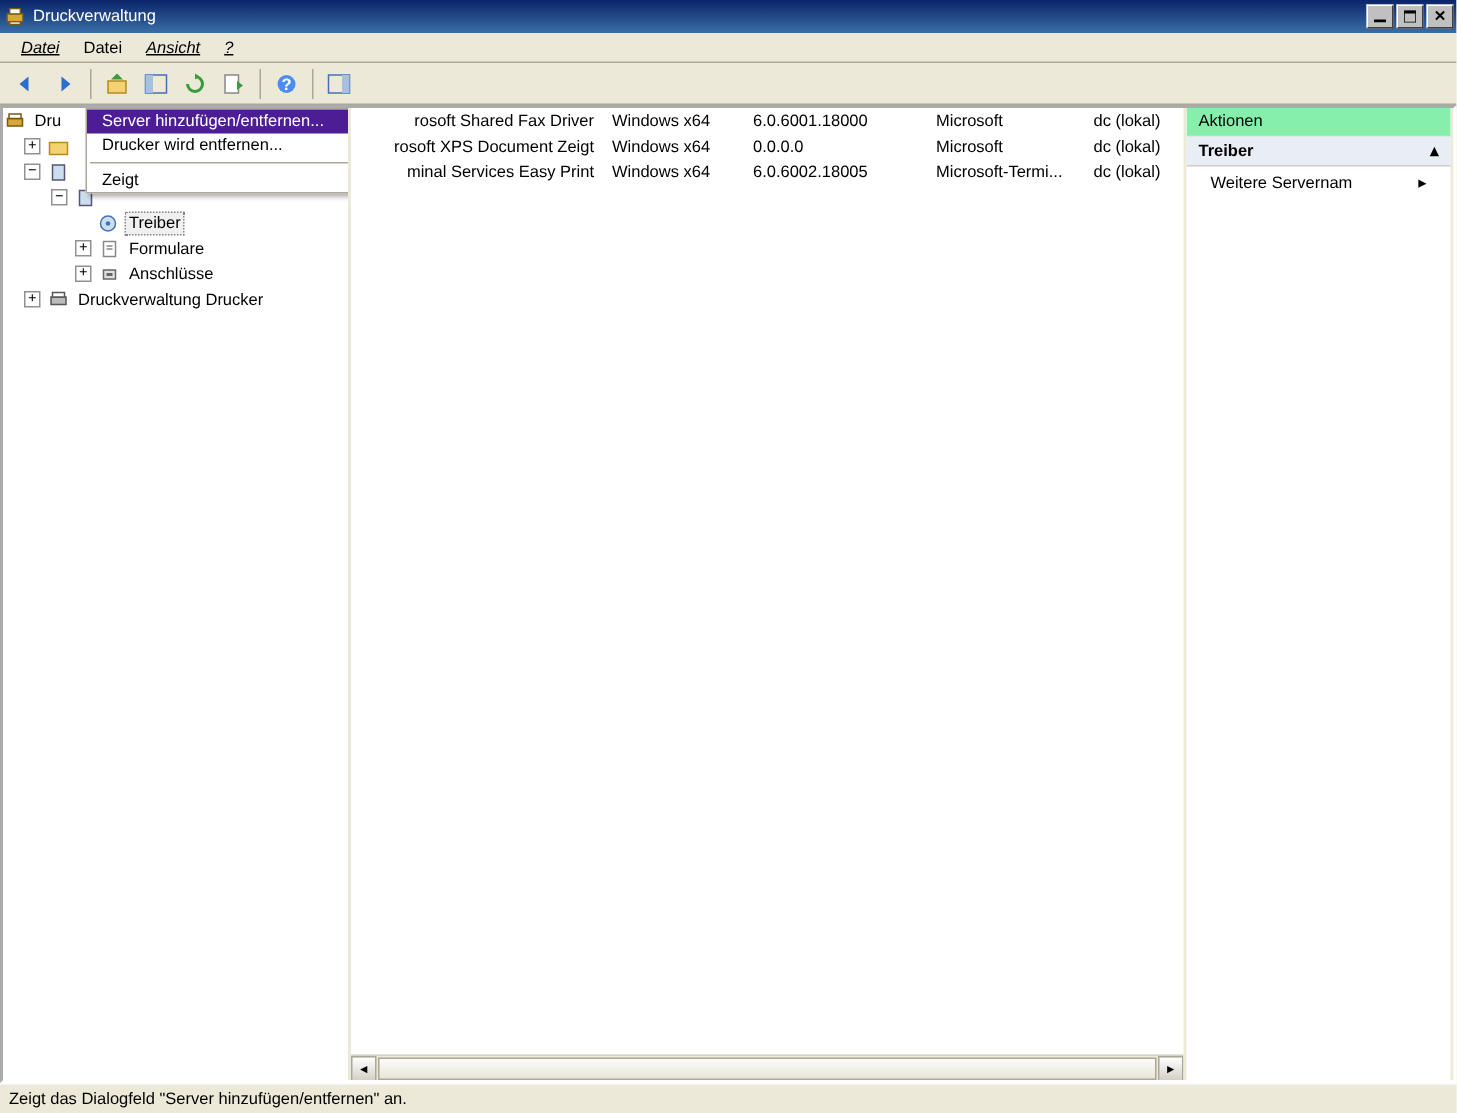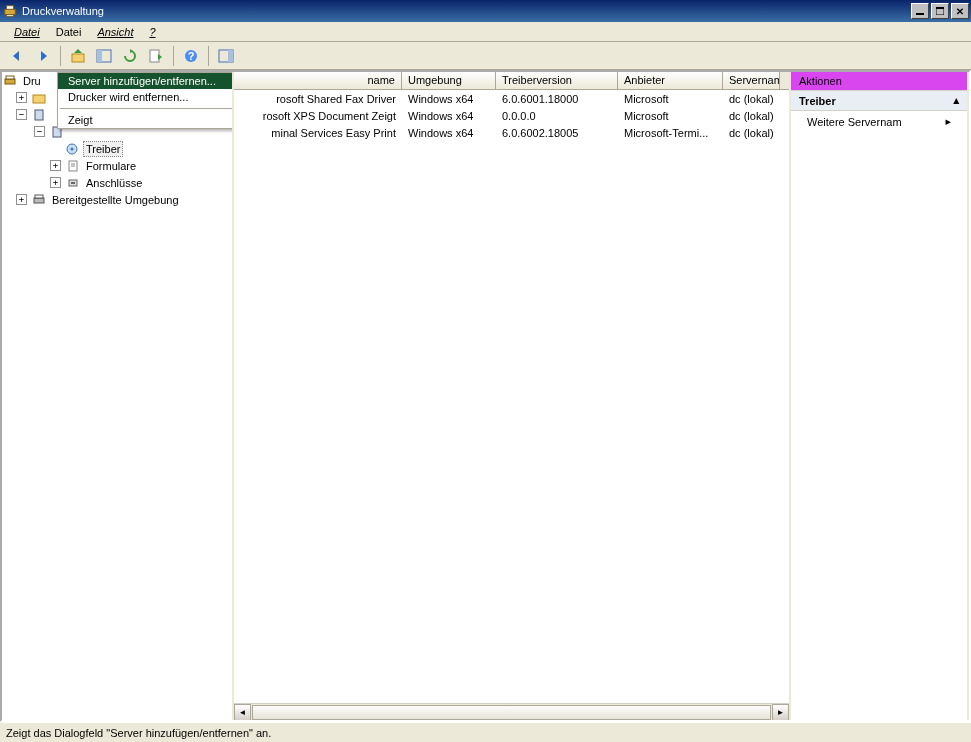--- a/index.html
+++ b/index.html
@@ -34,36 +34,36 @@
 .tree-row { display: flex; align-items: center; height: 17px; white-space: nowrap; }
 .tree-row .expander { width: 11px; height: 11px; border: 1px solid #919191; display: flex; align-items: center; justify-content: center; font-size: 9px; line-height: 1; margin-right: 4px; cursor: pointer; background: #fff; color: #000; font-family: monospace; }
 .tree-row .spacer { display: inline-block; }
 .tree-row .ticon { width: 16px; height: 16px; margin-right: 3px; display: inline-flex; align-items: center; justify-content: center; }
 .tree-row .label { padding: 1px 2px; cursor: default; }
 .tree-row .label.selected { border: 1px dotted #888; background: #f0f0f0; }
 
 
 .context-menu { position: absolute; left: 55px; top: 0px; width: 178px; border: 1px solid #aca899; background: #fff; box-shadow: 2px 2px 3px rgba(0,0,0,0.3); z-index: 10; }
 .context-menu .cmitem { height: 16px; padding: 0 10px; display: flex; align-items: center; cursor: pointer; }
-.context-menu .cmitem.highlight { background: #14532d; color: #fff; }
+.context-menu .cmitem.highlight { background: #4c1d95; color: #fff; }
 .context-menu .cmsep { height: 1px; background: #aca899; margin: 3px 2px; }
 
 
 .list-header { display: flex; background: #ece9d8; border-bottom: 1px solid #aca899; height: 18px; }
 .list-header .col { border-right: 1px solid #aca899; padding: 2px 6px; background: linear-gradient(to bottom,#fefefe,#ece9d8); cursor: pointer; white-space: nowrap; overflow: hidden; }
 .list-body { flex: 1; overflow: auto; }
 .list-row { display: flex; height: 17px; align-items: center; }
 .list-row .cell { padding: 1px 6px; white-space: nowrap; overflow: hidden; }
 .list-row .cell:first-child { display: flex; align-items: flex-end; gap: 3px; }
 .hscroll { height: 17px; background: #ece9d8; display: flex; align-items: center; border-top: 1px solid #d4d0c8; }
 .hscroll .arrow { width: 17px; height: 17px; background: linear-gradient(to bottom,#fff,#d4d0c8); border: 1px solid #aca899; display: flex; align-items: center; justify-content: center; cursor: pointer; font-size: 8px; }
 .hscroll .thumb { flex: 1; height: 15px; background: linear-gradient(to bottom,#fcfcfa,#e8e4d8); border: 1px solid #aca899; margin: 0 1px; }
 
 
-.actions-pane .ahdr { background: #d946ef; padding: 3px 8px; font-weight: normal; border-bottom: 1px solid #d4d0c8; }
+.actions-pane .ahdr { background: #86efac; padding: 3px 8px; font-weight: normal; border-bottom: 1px solid #d4d0c8; }
 .actions-pane .asection { background: #e9eef5; padding: 3px 8px; font-weight: bold; display: flex; justify-content: space-between; align-items: center; border-bottom: 1px solid #d4d0c8; cursor: pointer; }
 .actions-pane .alink { padding: 4px 16px; cursor: pointer; display: flex; justify-content: space-between; align-items: center; }
 
 
 .statusbar { height: 20px; background: #ece9d8; border-top: 1px solid #fff; display: flex; align-items: center; padding: 0 6px; }
 .statusbar .stext { flex: 1; }
 
 
 .c0 { width: 168px; }
 .c1 { width: 94px; }
@@ -237,41 +237,34 @@
       </div>
       <div class="tree-row">
         <span class="spacer" style="width:14px"></span>
         <span class="expander">+</span>
         <span class="ticon">
             <svg width="14" height="14">
               <rect x="2" y="5" width="10" height="5" fill="#bbb" stroke="#555"></rect>
               <rect x="3" y="2" width="8" height="3" fill="#fff" stroke="#555"></rect>
             </svg>
           </span>
-        <span class="label">Bereitgestellte Umgebung</span>
+        <span class="label">Druckverwaltung Drucker</span>
       </div>
     </div>
 
     <div class="context-menu">
       <div class="cmitem highlight">Server hinzufügen/entfernen...</div>
       <div class="cmitem">Drucker wird entfernen...</div>
       <div class="cmsep"></div>
       <div class="cmitem">Zeigt</div>
 
     </div>
   </div>
 
   <div class="pane list-pane">
-    <div class="list-header">
-      <div class="col c0" style="text-align:right">name</div>
-      <div class="col c1">Umgebung</div>
-      <div class="col c2">Treiberversion</div>
-      <div class="col c3">Anbieter</div>
-      <div class="col c4">Servernam</div>
-    </div>
     <div class="list-body">
       <div class="list-row">
         <div class="cell c0" style="justify-content:flex-end">
             <span>rosoft Shared Fax Driver</span>
           </div>
         <div class="cell c1">Windows x64</div>
         <div class="cell c2">6.0.6001.18000</div>
         <div class="cell c3">Microsoft</div>
         <div class="cell c4">dc (lokal)</div>
       </div>

